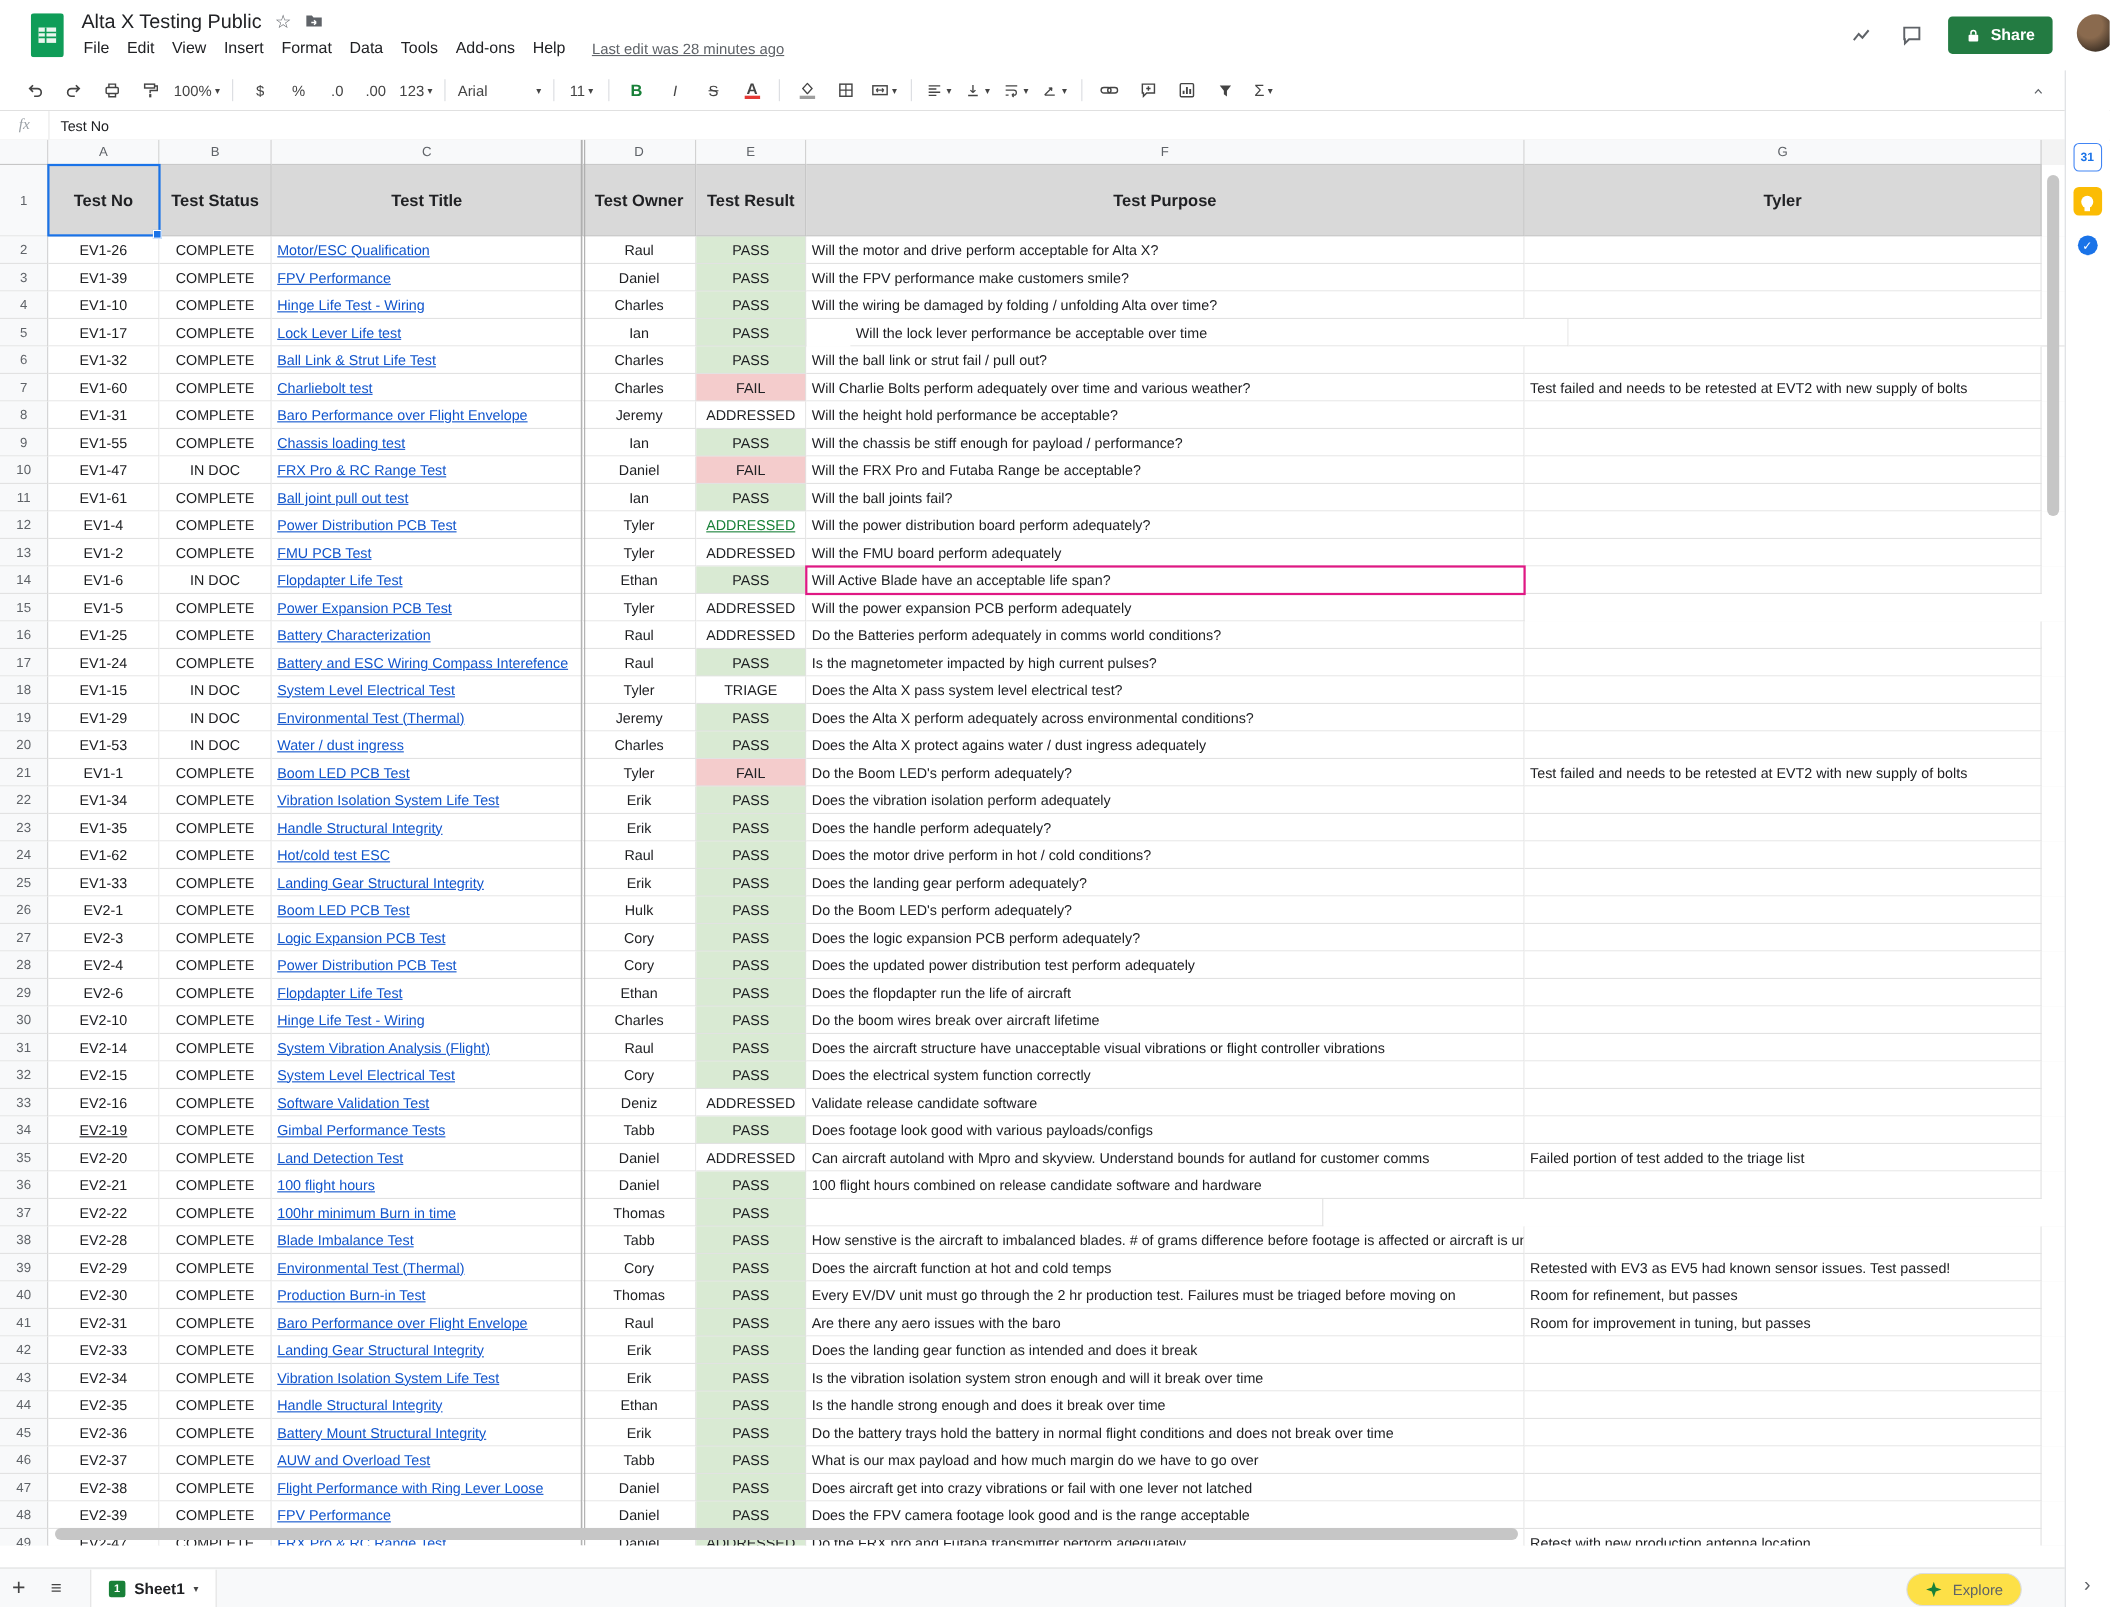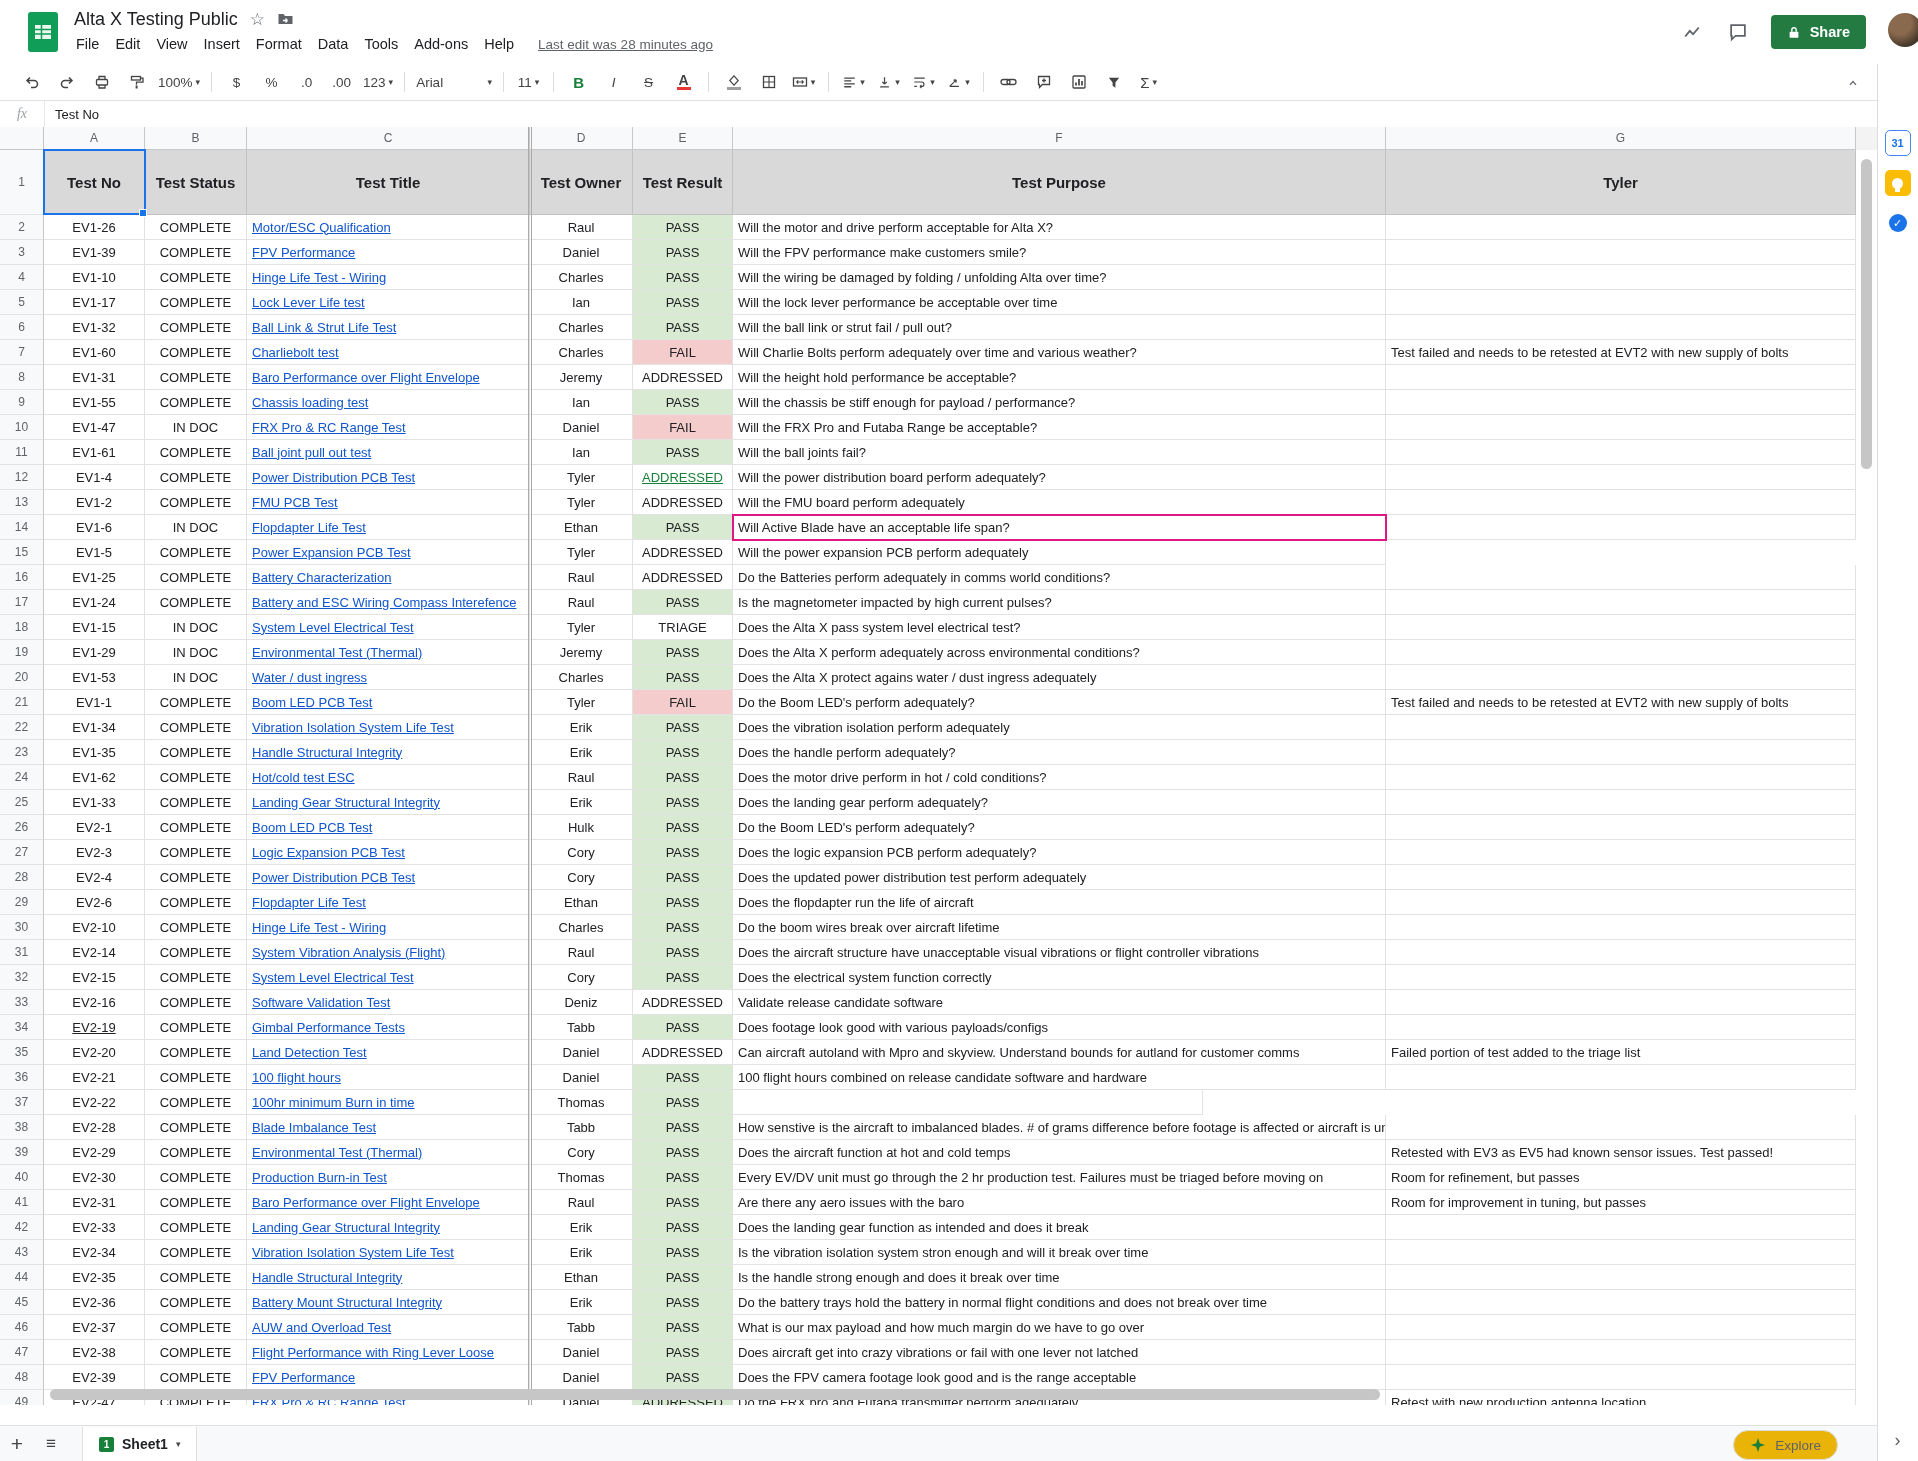--- a/index.html
+++ b/index.html
@@ -77,21 +77,21 @@
   .bottombar{position:absolute;left:0;top:1425px;width:1878px;height:36px;background:#f8f9fa;
              border-top:1px solid #e0e0e0;display:flex;align-items:center;}
   .bb-btn{width:34px;height:34px;display:flex;align-items:center;justify-content:center;color:#444;cursor:pointer;flex:none;}
   .plus{font-size:21px;}
   .lines{font-size:17px;}
   .sheet-tab{display:flex;align-items:center;gap:8px;height:35px;padding:0 16px;background:#fff;
              border-left:1px solid #e0e0e0;border-right:1px solid #e0e0e0;font-weight:bold;font-size:14px;cursor:pointer;margin-left:14px;}
   .tab-badge{width:15px;height:15px;background:#188038;color:#fff;font-size:10px;font-weight:bold;
              display:flex;align-items:center;justify-content:center;border-radius:2px;}
   .tab-caret{font-size:9px;color:#444;}
-  .explore{position:absolute;right:40px;top:4px;display:flex;align-items:center;gap:9px;background:#eab308;
+  .explore{position:absolute;right:40px;top:4px;display:flex;align-items:center;gap:9px;background:#fde047;
            border:1px solid #dadce0;border-radius:16px;padding:6px 16px;font-size:13.5px;color:#5f6368;cursor:pointer;}
 
   
   .sidepanel{position:absolute;right:0;top:64px;width:40px;height:1397px;background:#fff;border-left:1px solid #dadce0;}
   .sp-icons{position:absolute;top:66px;left:0;width:39px;display:flex;flex-direction:column;align-items:center;gap:14px;}
   .sp-ico{width:26px;height:26px;border-radius:5px;display:flex;align-items:center;justify-content:center;cursor:pointer;box-sizing:border-box;}
   .cal{background:#fff;border:1.5px solid #4285f4;color:#1a73e8;font-size:11px;font-weight:bold;}
   .keep{background:#fbbc04;position:relative;}
   .bulb{width:11px;height:11px;background:#fff;border-radius:50%;position:relative;}
   .bulb:after{content:"";position:absolute;left:3px;top:10px;width:5px;height:4px;background:#fff;}
@@ -383,21 +383,21 @@
             <span>EV1-17</span>
           </div>
           <div class="cell center" style="width: 102px;">COMPLETE</div>
           <div class="cell" style="width: 283px;">
             <span class="link">Lock Lever Life test</span>
           </div>
           <div class="cell center" style="width: 103px;">Ian</div>
           <div class="cell center" style="width: 100px; background: rgb(217, 234, 211);">
             <span>PASS</span>
           </div>
-          <div class="cell" style="width: 653px;">Will the lock lever performance be acceptable over time</div>
+          <div class="cell" style="width: 653px; margin-left: 40px;">Will the lock lever performance be acceptable over time</div>
           <div class="cell" style="width: 470px;"></div>
         </div>
         <div class="row" style="height: 25px;">
           <div class="gut">6</div>
           <div class="cell center" style="width: 101px;">
             <span>EV1-32</span>
           </div>
           <div class="cell center" style="width: 102px;">COMPLETE</div>
           <div class="cell" style="width: 283px;">
             <span class="link">Ball Link &amp; Strut Life Test</span>

